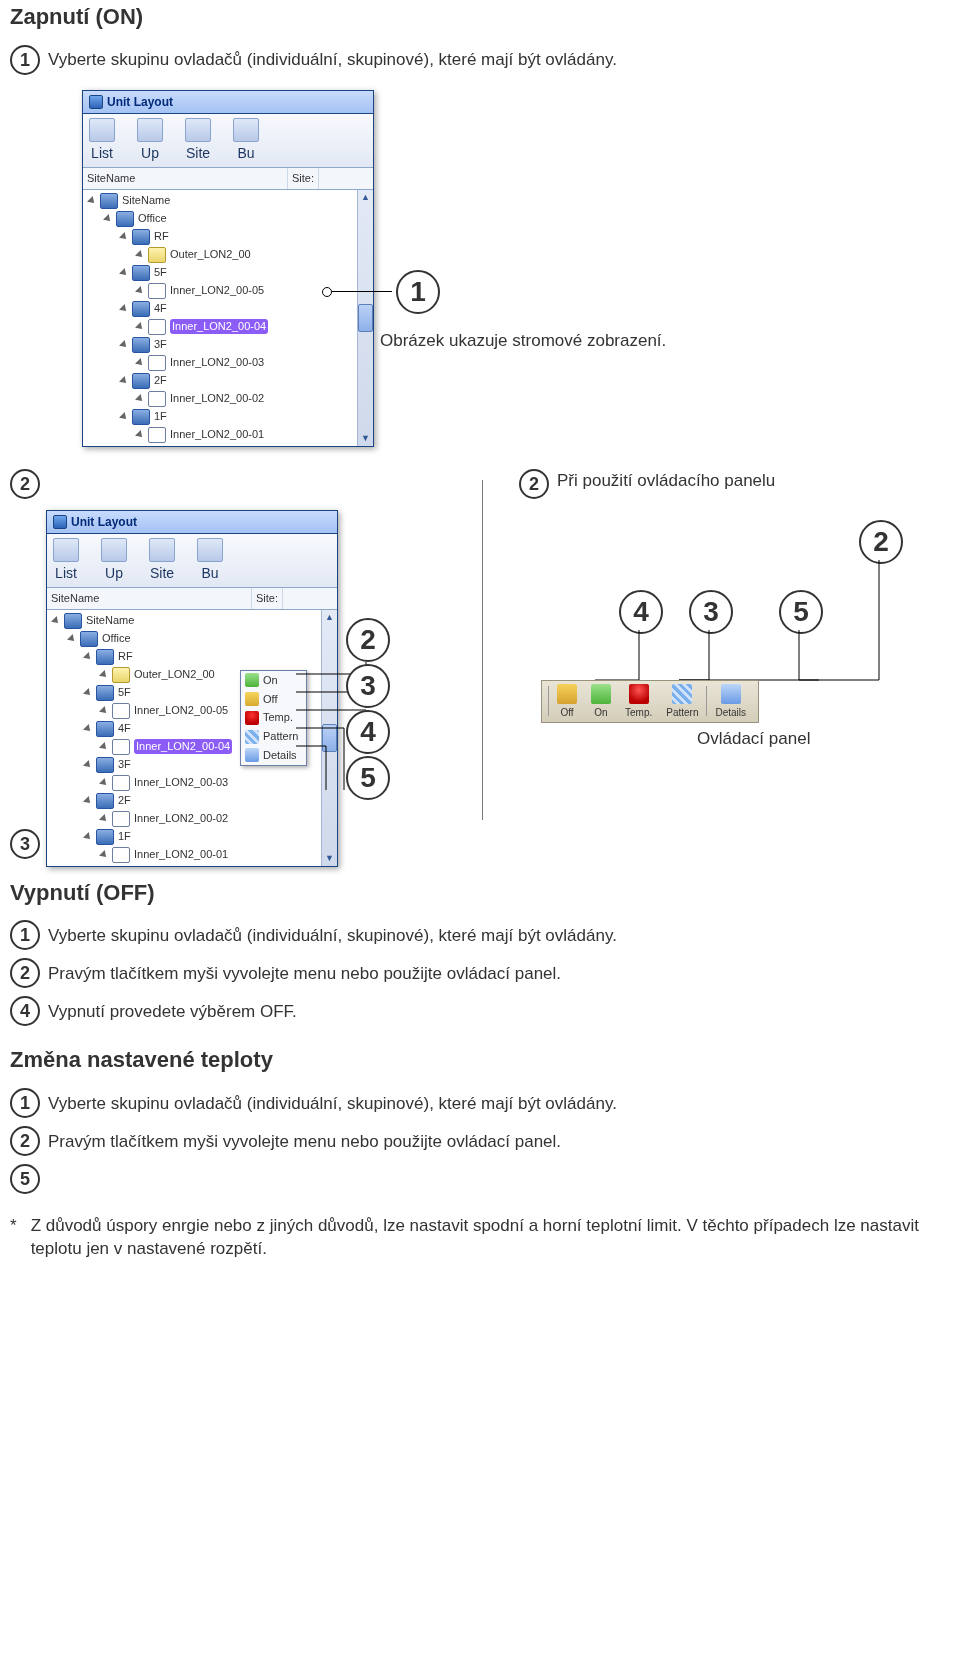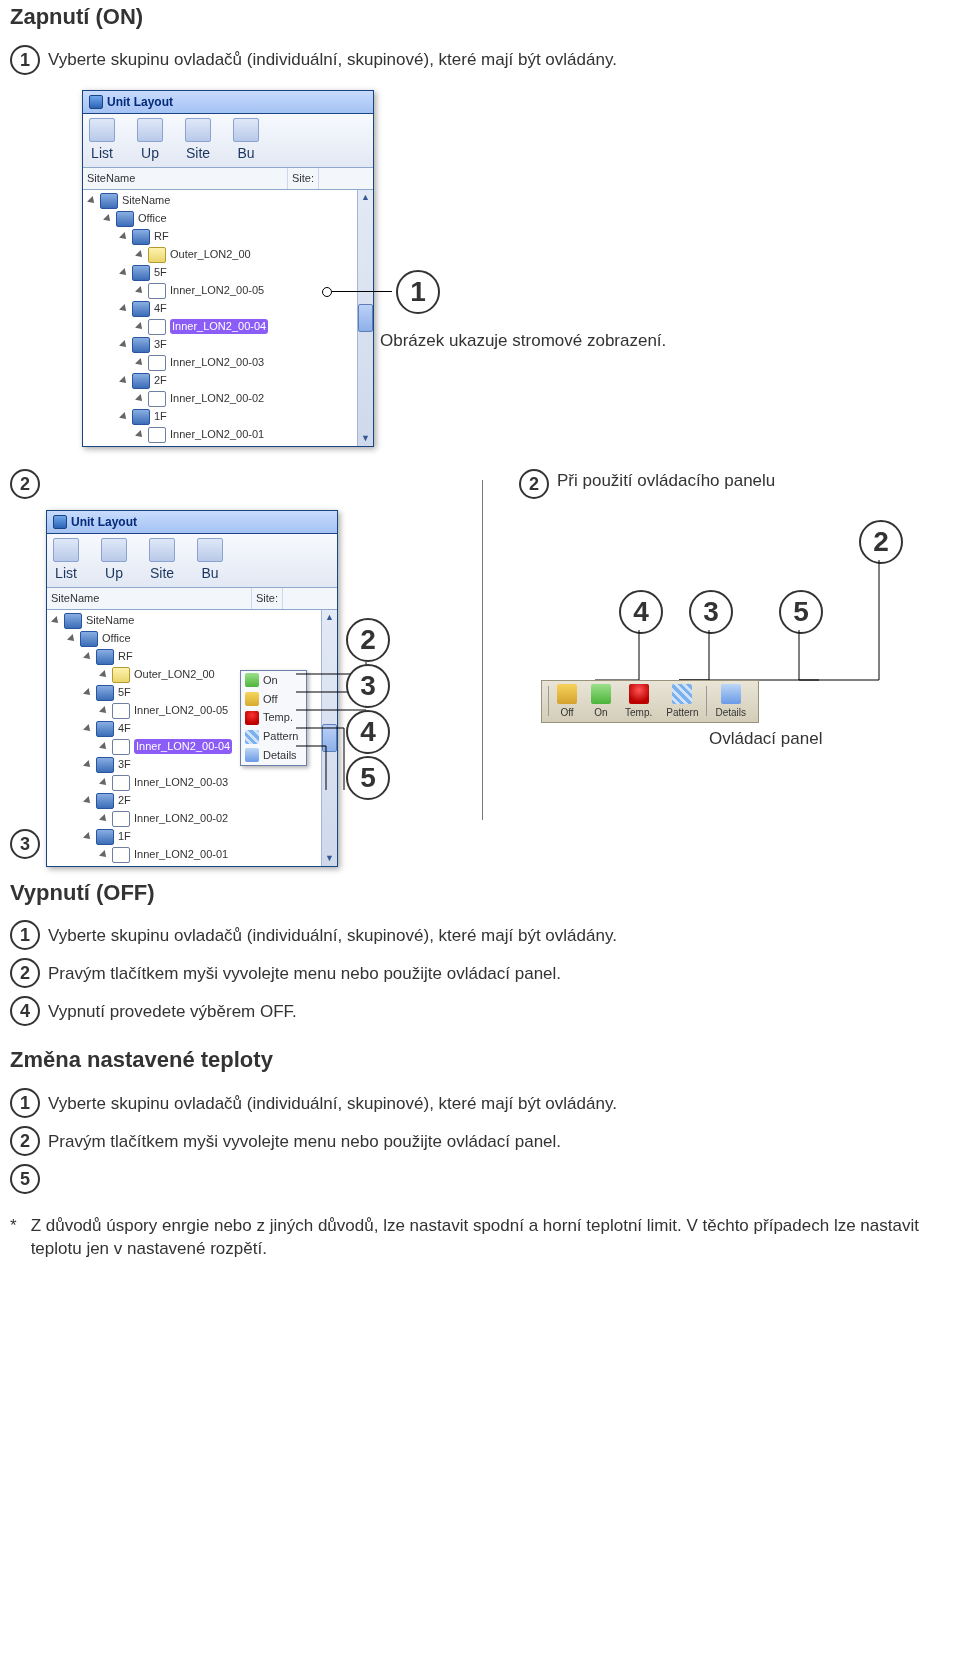--- a/index.html
+++ b/index.html
@@ -389,21 +389,21 @@
           <div class="pbtn">
               <span class="pic pat"></span>
               <span>Pattern</span>
             </div>
           <span class="sep"></span>
           <div class="pbtn">
               <span class="pic det"></span>
               <span>Details</span>
             </div>
         </div>
-        <div class="captxt" style="left:190px;top:218px">Ovládací panel</div>
+        <div class="captxt" style="left:178px;top:218px">Ovládací panel</div>
       </div>
     </div>
   </div>
 
   <div class="line">
     <span class="circ">3</span>
     <span class="linetext">Zapnutí provedete výběrem ON.</span>
   </div>
 
   <div class="block">

